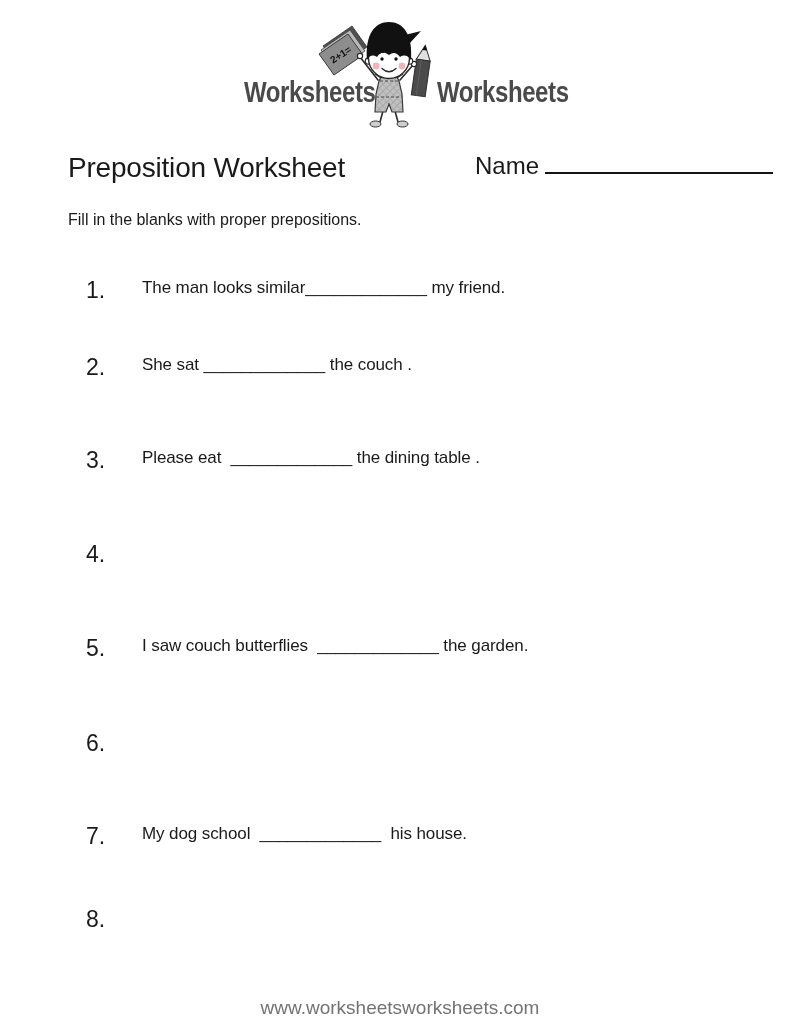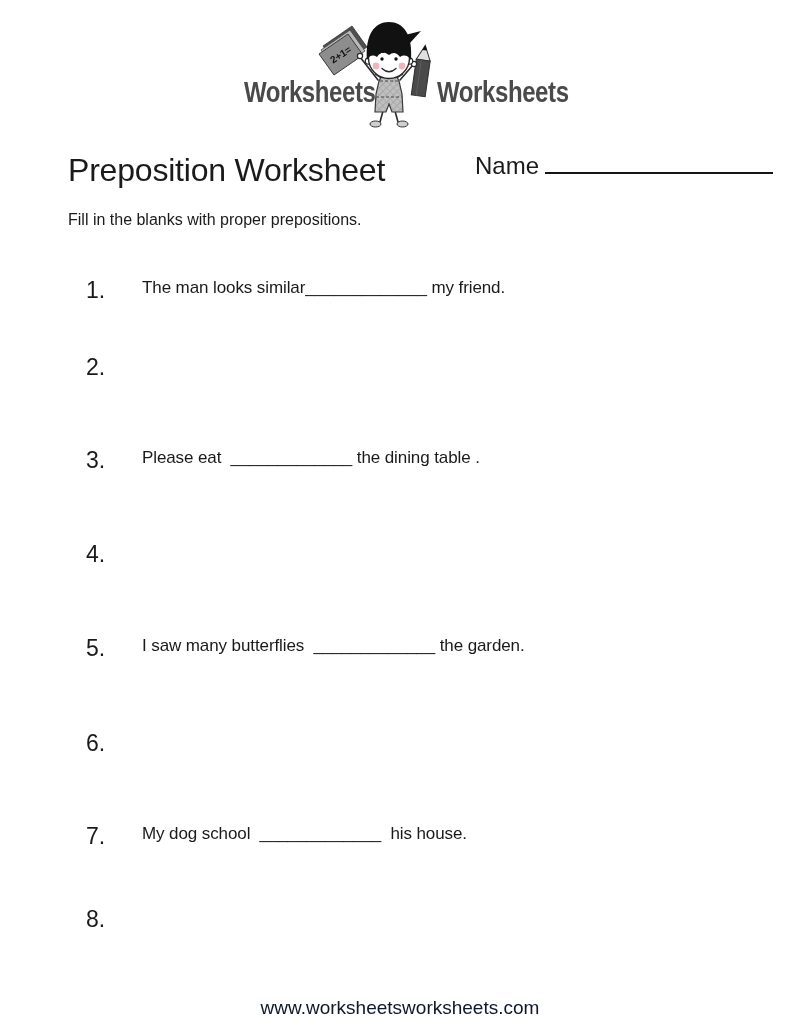--- a/index.html
+++ b/index.html
@@ -19,36 +19,36 @@
     position:absolute; top:77px;
     font-size:30px; font-weight:700; line-height:1;
     color:#4a4a4a;
     letter-spacing:-0.5px;
     white-space:nowrap;
   }
   .logo-text.left  { right:424px; transform:scaleX(.8); transform-origin:100% 50%; }
   .logo-text.right { left:437px;  transform:scaleX(.8); transform-origin:0 50%; }
   .logo-boy { position:absolute; left:303px; top:8px; }
   
-  .title-row { position:absolute; left:68px; top:152px; font-size:32px; letter-spacing:-0.2px; }
+  .title-row { position:absolute; left:68px; top:152px; font-size:28px; letter-spacing:-0.2px; }
   .name-row  { position:absolute; left:475px; top:148px; white-space:nowrap; }
   .name-label { font-size:24px; }
   .name-line {
     display:inline-block; width:228px; height:26px;
     border-bottom:2px solid #151515; margin-left:6px;
   }
   .instruction { position:absolute; left:68px; top:211px; font-size:16px; }
   
   .q-row { position:absolute; left:0; width:100%; height:32px; }
   .q-num  { position:absolute; left:86px;  top:1px; font-size:23px; }
   .q-text { position:absolute; left:142px; top:2px; font-size:17px; white-space:pre; letter-spacing:-0.1px; }
   
   .footer {
     position:absolute; left:0; top:997px; width:100%;
-    text-align:center; font-size:19px; color:#0f172a;
+    text-align:center; font-size:19px; color:#737373;
   }
 </style>
 </head>
 <body>
 
 <div class="page">
 
   <div class="logo">
     <span class="logo-text left">Worksheets</span>
 
@@ -124,31 +124,32 @@
 
   <div class="instruction">Fill in the blanks with proper prepositions.</div>
 
   <div>
     <div class="q-row" style="top:276px">
       <span class="q-num">1.</span>
       <span class="q-text">The man looks similar_____________ my friend.</span>
     </div>
     <div class="q-row" style="top:353px">
       <span class="q-num">2.</span>
+      <span class="q-text">She sat _____________ the couch .</span>
     </div>
     <div class="q-row" style="top:446px">
       <span class="q-num">3.</span>
       <span class="q-text">Please eat  _____________ the dining table .</span>
     </div>
     <div class="q-row" style="top:540px">
       <span class="q-num">4.</span>
     </div>
     <div class="q-row" style="top:634px">
       <span class="q-num">5.</span>
-      <span class="q-text">I saw many butterflies  _____________ the garden.</span>
+      <span class="q-text">I saw couch butterflies  _____________ the garden.</span>
     </div>
     <div class="q-row" style="top:729px">
       <span class="q-num">6.</span>
     </div>
     <div class="q-row" style="top:822px">
       <span class="q-num">7.</span>
       <span class="q-text">My dog school  _____________  his house.</span>
     </div>
     <div class="q-row" style="top:905px">
       <span class="q-num">8.</span>

